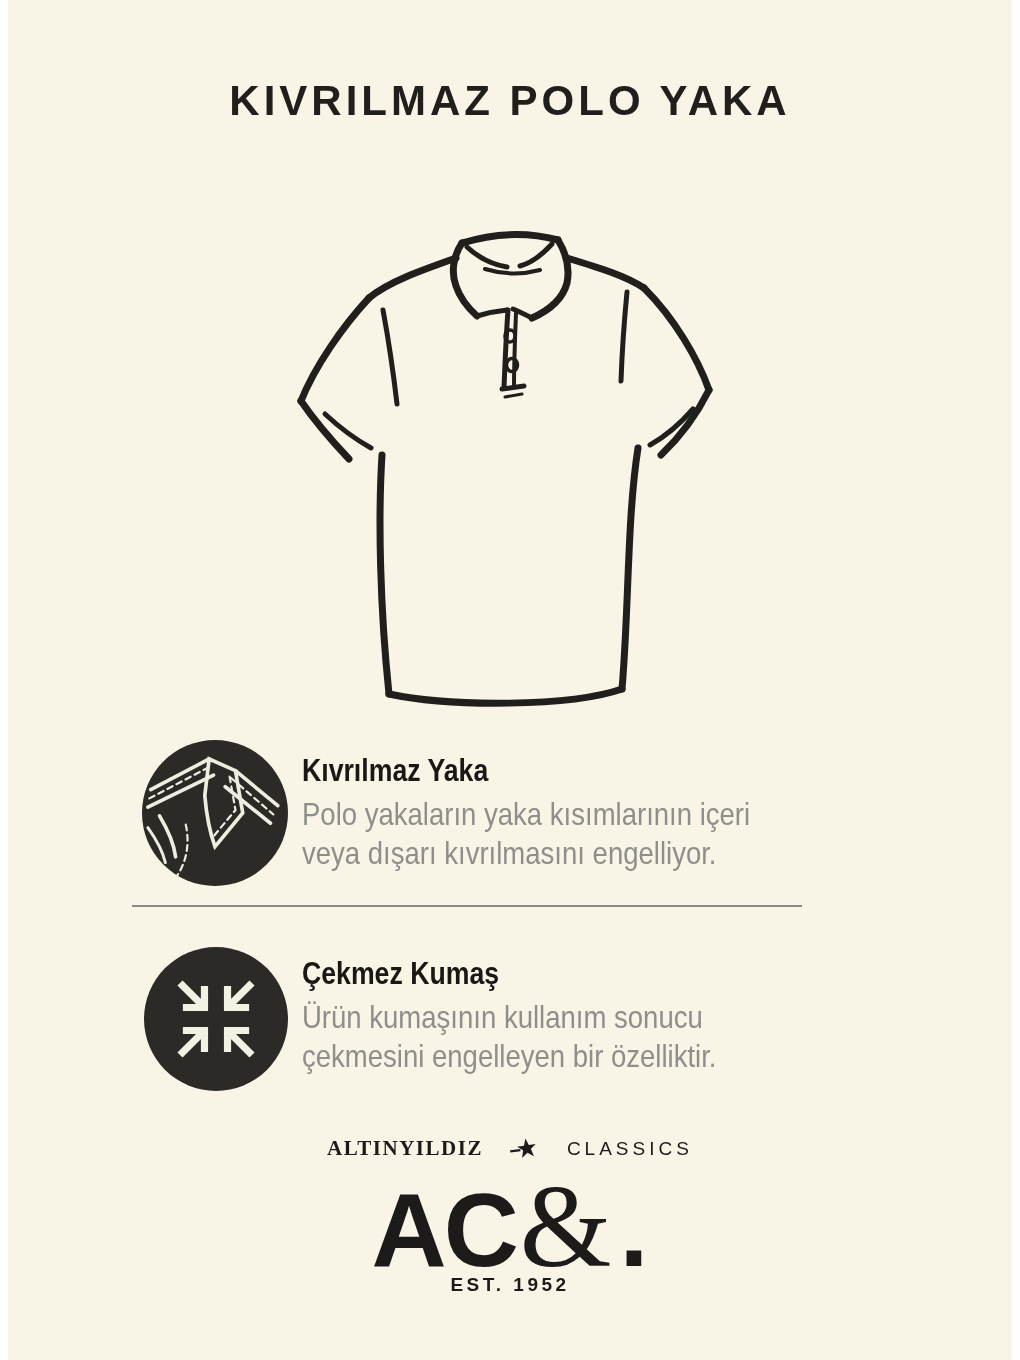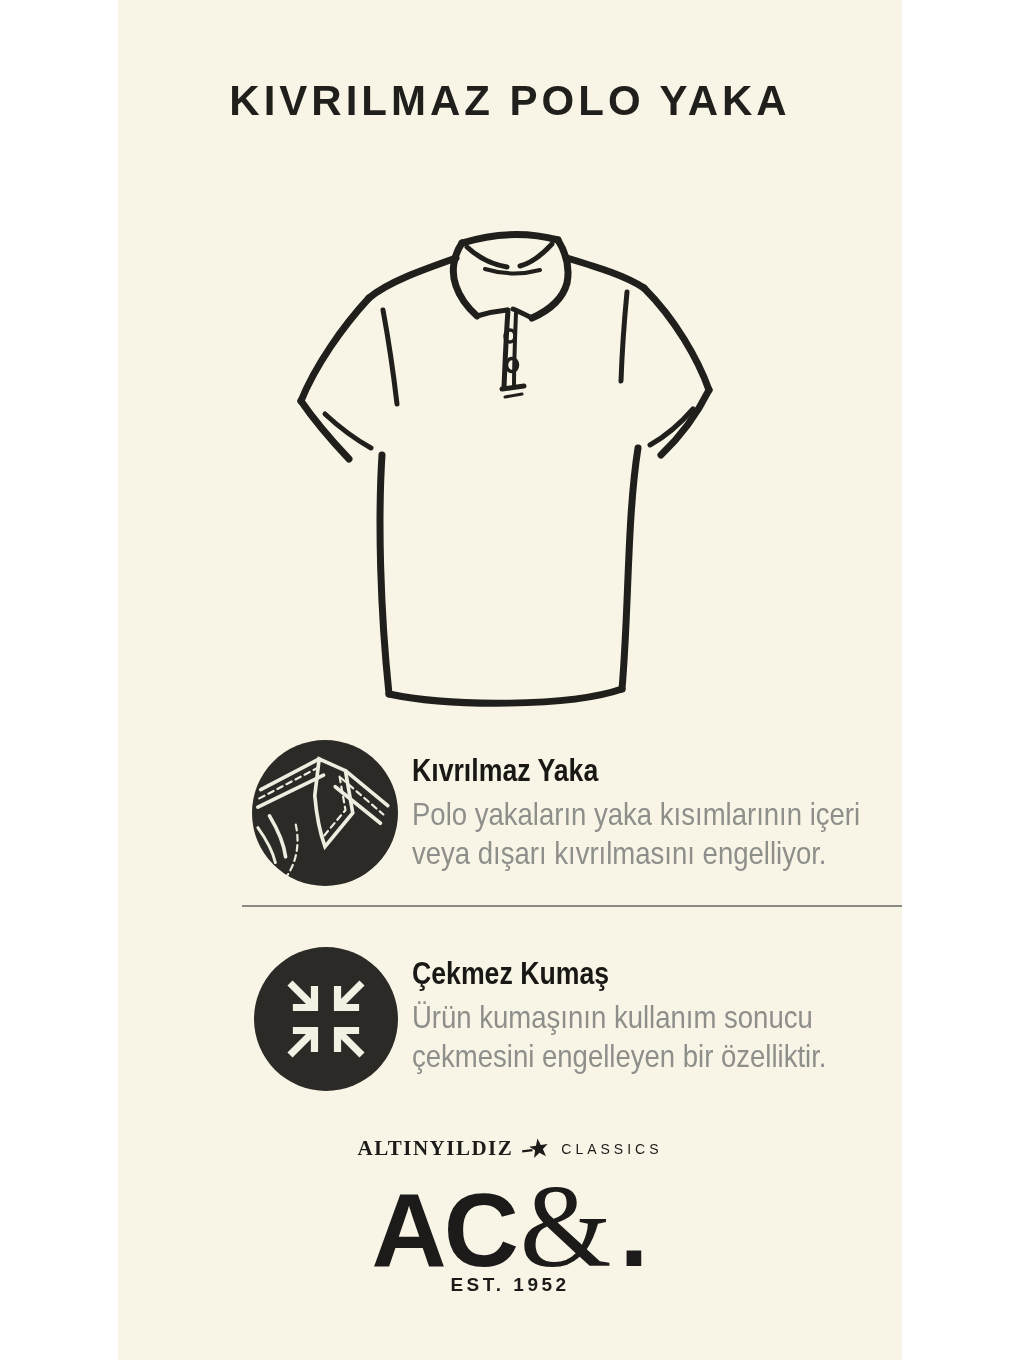--- a/index.html
+++ b/index.html
@@ -1,19 +1,19 @@
 <!DOCTYPE html>
 <html><head>
 <meta charset="utf-8">
 <style>
   html,body{margin:0;padding:0;background:#ffffff;}
   body{font-family:"Liberation Sans", sans-serif;}
   .card{
     position:relative;
-    width:784px;height:1360px;
+    width:1004px;height:1360px;
     margin:0 auto;
     background:#F8F4E6;
     overflow:hidden;
   }
   
   .title{
     position:absolute;top:74px;left:0;width:100%;
     text-align:center;
     color:#201F1C;
     font-weight:bold;
@@ -52,31 +52,31 @@
   .divider{
     position:absolute;
     left:124px;top:905px;
     width:670px;height:2px;
     background:#8B8B85;
   }
   
   .brandline{
     position:absolute;top:1136px;left:0;width:100%;
     display:flex;align-items:center;justify-content:center;
-    gap:9px;
+    gap:27px;
     color:#1C1B19;
   }
   .brand-serif{
     font-family:"Liberation Serif", serif;
     font-weight:bold;
     font-size:21px;
     letter-spacing:1.5px;
   }
   .brand-sans{
-    font-size:14px;
+    font-size:19px;
     letter-spacing:4px;
     font-weight:400;
   }
   .logo{
     position:absolute;top:1168px;left:0;width:100%;
     display:flex;align-items:baseline;justify-content:center;
     color:#1C1B19;
     line-height:1;
   }
   .logo-ac{

